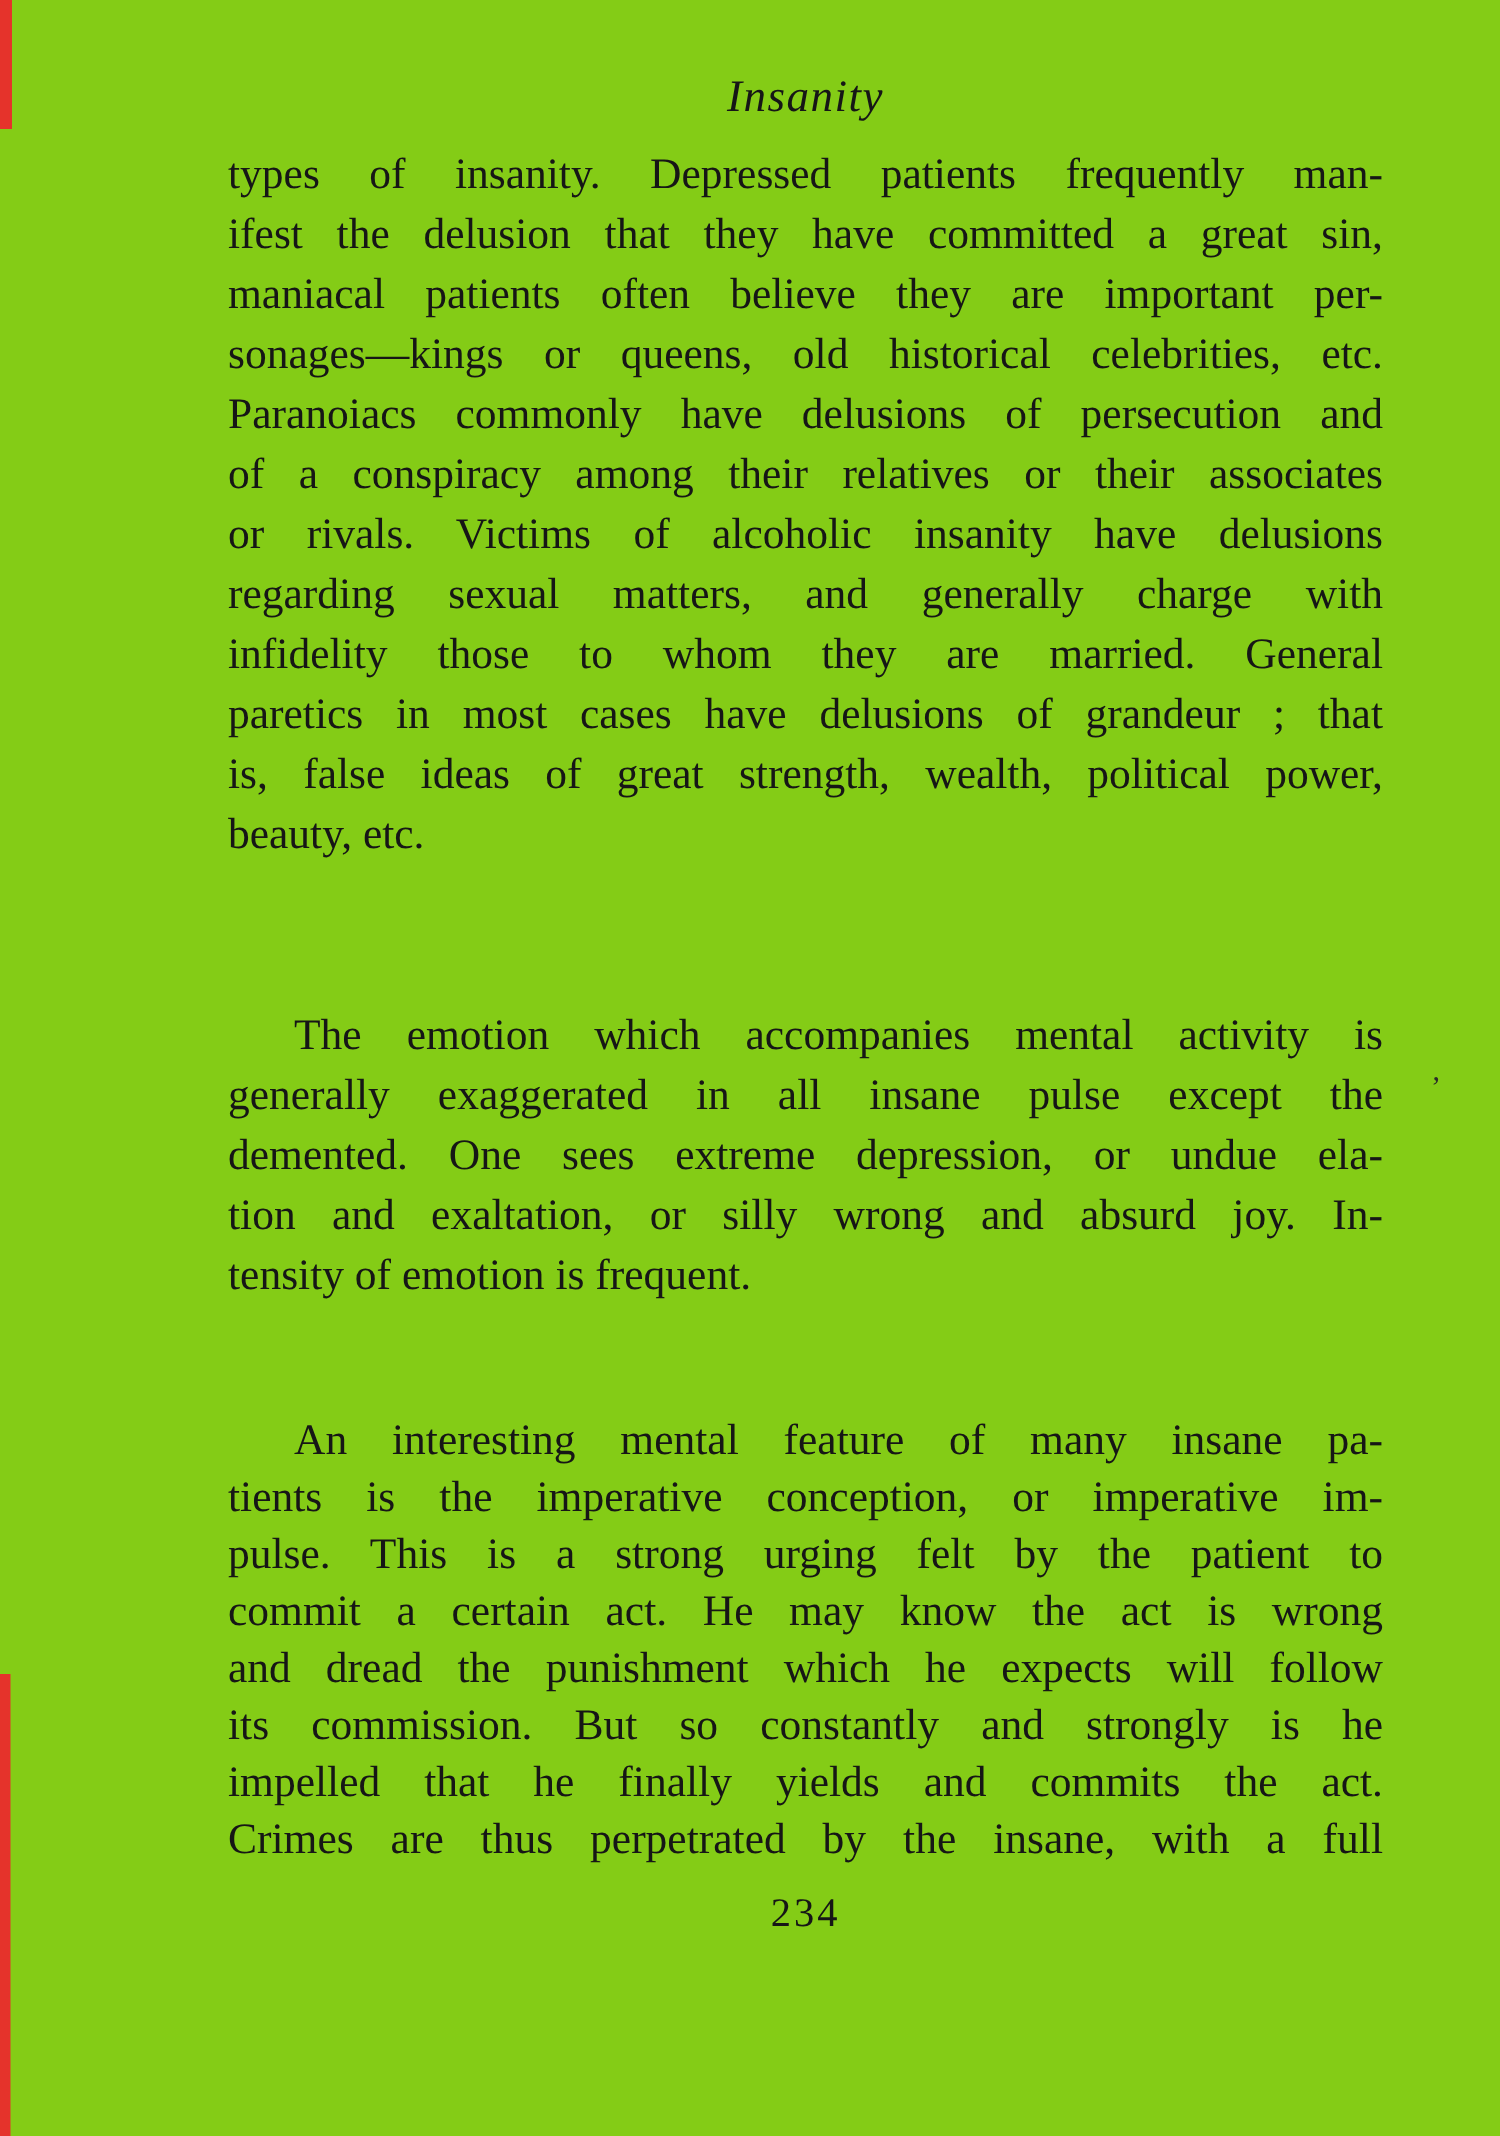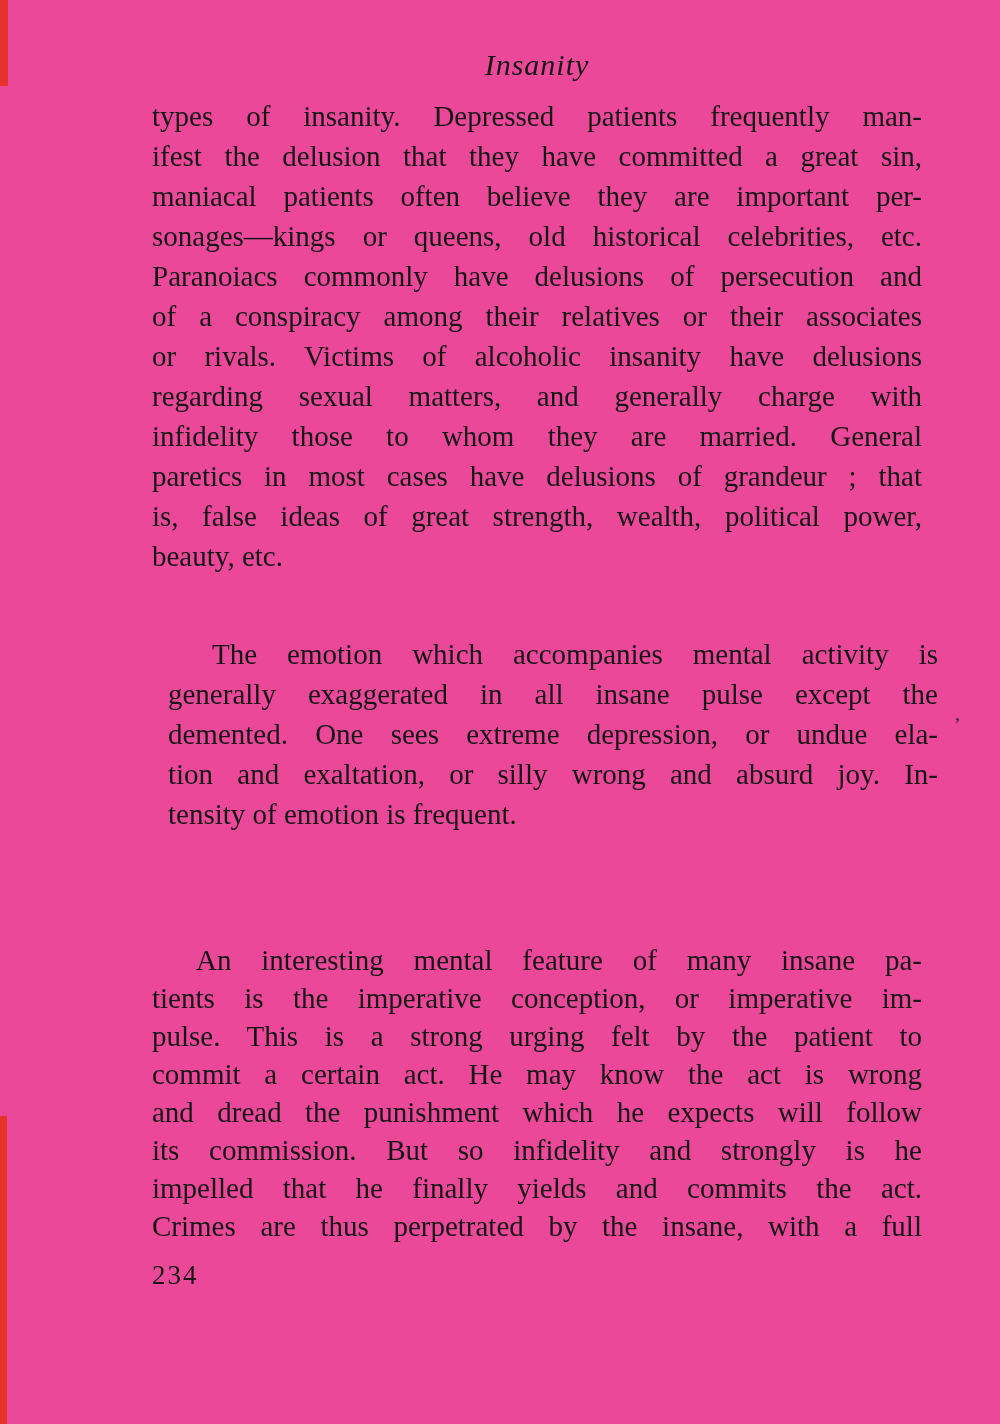--- a/index.html
+++ b/index.html
@@ -24,21 +24,21 @@
     font-size: 30px;
     letter-spacing: 1px;
   }
   .body-block {
     position: absolute;
     left: 152px;
     width: 770px;
     font-size: 29px;
   }
   .para-1 { top: 96px; line-height: 40px; }
-  .para-2 { top: 634px; line-height: 40px; margin-left: 16px; }
+  .para-2 { top: 670px; line-height: 40px; }
   .para-3 { top: 941px; line-height: 38px; }
   .line {
     text-align: left;
     white-space: normal;
   }
   .line.justified {
     text-align: justify;
     text-align-last: justify;
   }
   .line.indent {
@@ -52,42 +52,42 @@
     text-align: center;
     font-style: italic;
     font-size: 31px;
     word-spacing: 3px;
   }
   .page-number {
     position: absolute;
     left: 152px;
     width: 770px;
     top: 1260px;
-    text-align: left;
+    text-align: center;
     font-size: 27px;
     letter-spacing: 2px;
   }
   .edge-mark {
     position: absolute;
     left: 0;
   }
   .edge-mark.top { top: 0; width: 8px; height: 86px; }
   .edge-mark.bottom { top: 1116px; width: 7px; height: 308px; }
   .stray-mark {
     position: absolute;
     left: 954px;
     top: 714px;
     font-size: 20px;
     color: #2a2a2a;
   }
 </style>
 </head>
 <body>
 
-<div class="page" style="color: rgb(22, 22, 22); background: #ec4899;">
+<div class="page" style="color: rgb(22, 22, 22); background: #84cc16;">
 
   <div class="edge-mark top" style="background: rgb(229, 51, 43);"></div>
   <div class="edge-mark bottom" style="background: rgb(229, 51, 43);"></div>
 
   <div class="running-header">Insanity</div>
 
   <div class="body-block para-1">
       <div class="line justified">types of insanity.  Depressed patients frequently man-</div>
       <div class="line justified">ifest the delusion that they have committed a great sin,</div>
       <div class="line justified">maniacal patients often believe they are important per-</div>
@@ -112,20 +112,20 @@
 
   <span class="stray-mark">ʼ</span>
 
 
   <div class="body-block para-3">
       <div class="line justified indent">An interesting mental feature of many insane pa-</div>
       <div class="line justified">tients is the imperative conception, or imperative im-</div>
       <div class="line justified">pulse.  This is a strong urging felt by the patient to</div>
       <div class="line justified">commit a certain act.  He may know the act is wrong</div>
       <div class="line justified">and dread the punishment which he expects will follow</div>
-      <div class="line justified">its commission.  But so infidelity and strongly is he</div>
+      <div class="line justified">its commission.  But so constantly and strongly is he</div>
       <div class="line justified">impelled that he finally yields and commits the act.</div>
       <div class="line justified">Crimes are thus perpetrated by the insane, with a full</div>
     </div>
 
   <div class="page-number">234</div>
 
 </div>
 
 </body></html>

